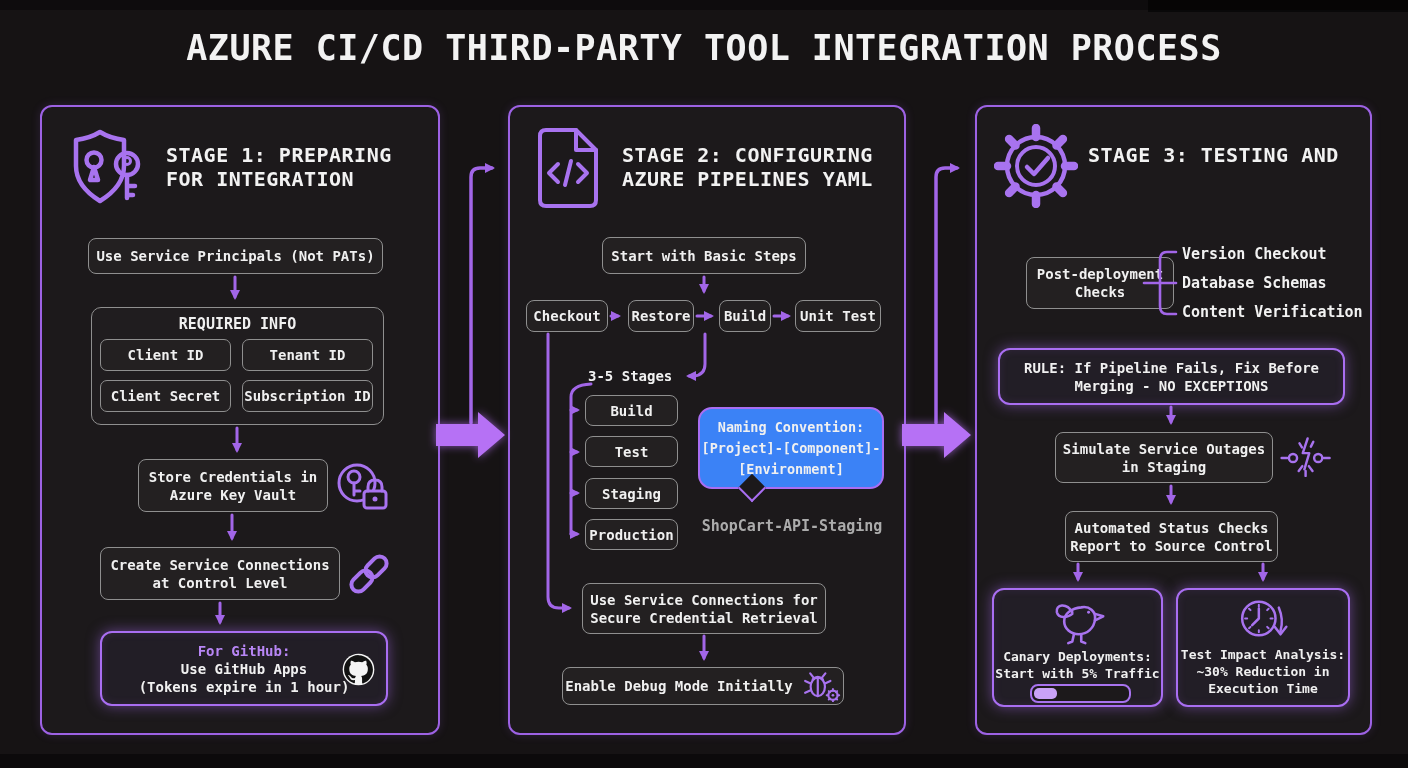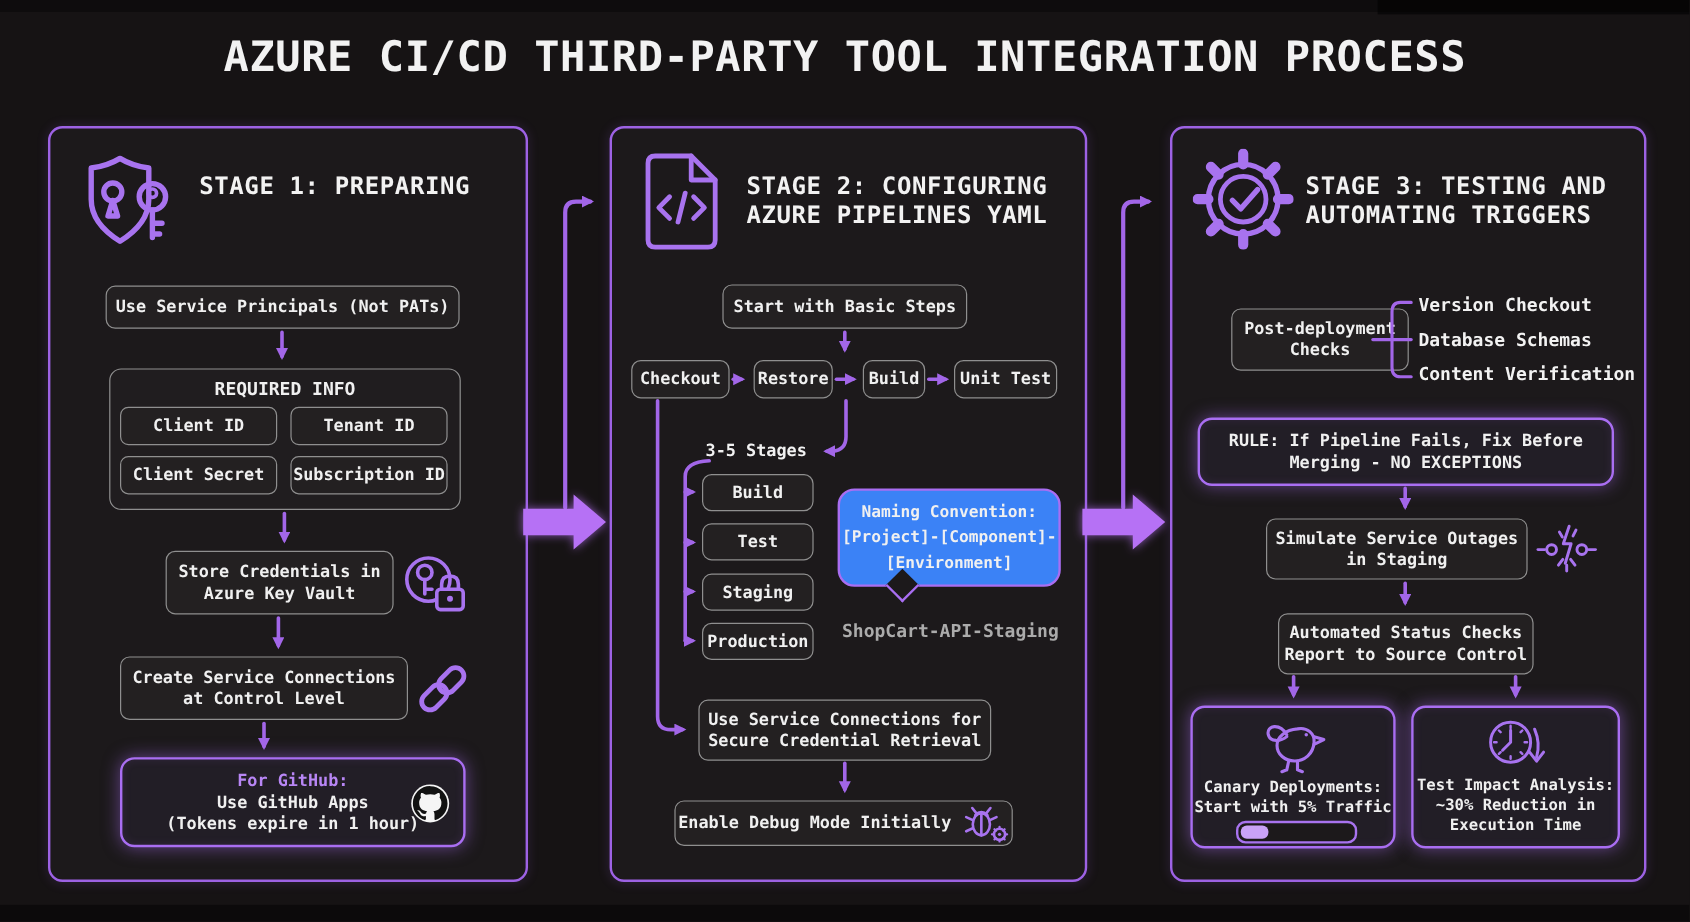--- a/index.html
+++ b/index.html
@@ -51,20 +51,21 @@
   <svg class="icon" style="left:64px;top:124px;" width="86" height="88" viewBox="0 0 86 88" fill="none" stroke="#a873ef" stroke-width="4.5" stroke-linecap="round" stroke-linejoin="round">
     <path d="M36 8 C44 13 52 15 60 16 V42 C60 58 49 69 36 77 C23 69 12 58 12 42 V16 C20 15 28 13 36 8 Z"></path>
     <circle cx="30" cy="36" r="7.5"></circle>
     <path d="M30 43 L26 56 H34 Z"></path>
     <circle cx="63" cy="40" r="11"></circle>
     <circle cx="63" cy="37" r="3.5" stroke-width="3"></circle>
     <path d="M63 51 V74 M63 62 H71 M63 71 H69"></path>
   </svg>
   <div class="stage-title" style="left:166px;top:143px;">
     <div>STAGE 1: PREPARING</div>
+    <div>FOR INTEGRATION</div>
   </div>
 
   <div class="box" style="left:88px;top:238px;width:295px;height:36px;">
     <span>Use Service Principals (Not PATs)</span>
   </div>
 
   <div class="groupbox" style="left:91px;top:307px;width:293px;height:118px;">
     <div class="group-label">REQUIRED INFO</div>
   </div>
   <div class="box chip" style="left:100px;top:339px;width:131px;height:32px;">
@@ -189,21 +190,20 @@
   <div class="panel" style="left:975px;top:105px;width:393px;height:626px;"></div>
 
   <svg class="icon" style="left:994px;top:124px;" width="84" height="84" viewBox="0 0 84 84" fill="none" stroke="#a873ef" stroke-width="4.5" stroke-linecap="round" stroke-linejoin="round">
     <path stroke-width="8.5" d="M71 42 L80 42 M62.5 62.5 L68.9 68.9 M42 71 L42 80 M21.5 62.5 L15.1 68.9 M13 42 L4 42 M21.5 21.5 L15.1 15.1 M42 13 L42 4 M62.5 21.5 L68.9 15.1"></path>
     <circle cx="42" cy="42" r="29"></circle>
     <circle cx="42" cy="42" r="19" stroke-width="4"></circle>
     <path d="M33 43 L40 50 L54 34"></path>
   </svg>
   <div class="stage-title" style="left:1088px;top:143px;">
     <div>STAGE 3: TESTING AND</div>
-    <div>AUTOMATING TRIGGERS</div>
   </div>
 
   <div class="box" style="left:996px;top:257px;width:148px;height:52px;margin-left:30px;">
     <span>Post-deployment</span>
     <span>Checks</span>
   </div>
   <div class="flow-label" style="left:1182px;top:245px;font-size:15px;">Version Checkout</div>
   <div class="flow-label" style="left:1182px;top:274px;font-size:15px;">Database Schemas</div>
   <div class="flow-label" style="left:1182px;top:303px;font-size:15px;">Content Verification</div>
 

